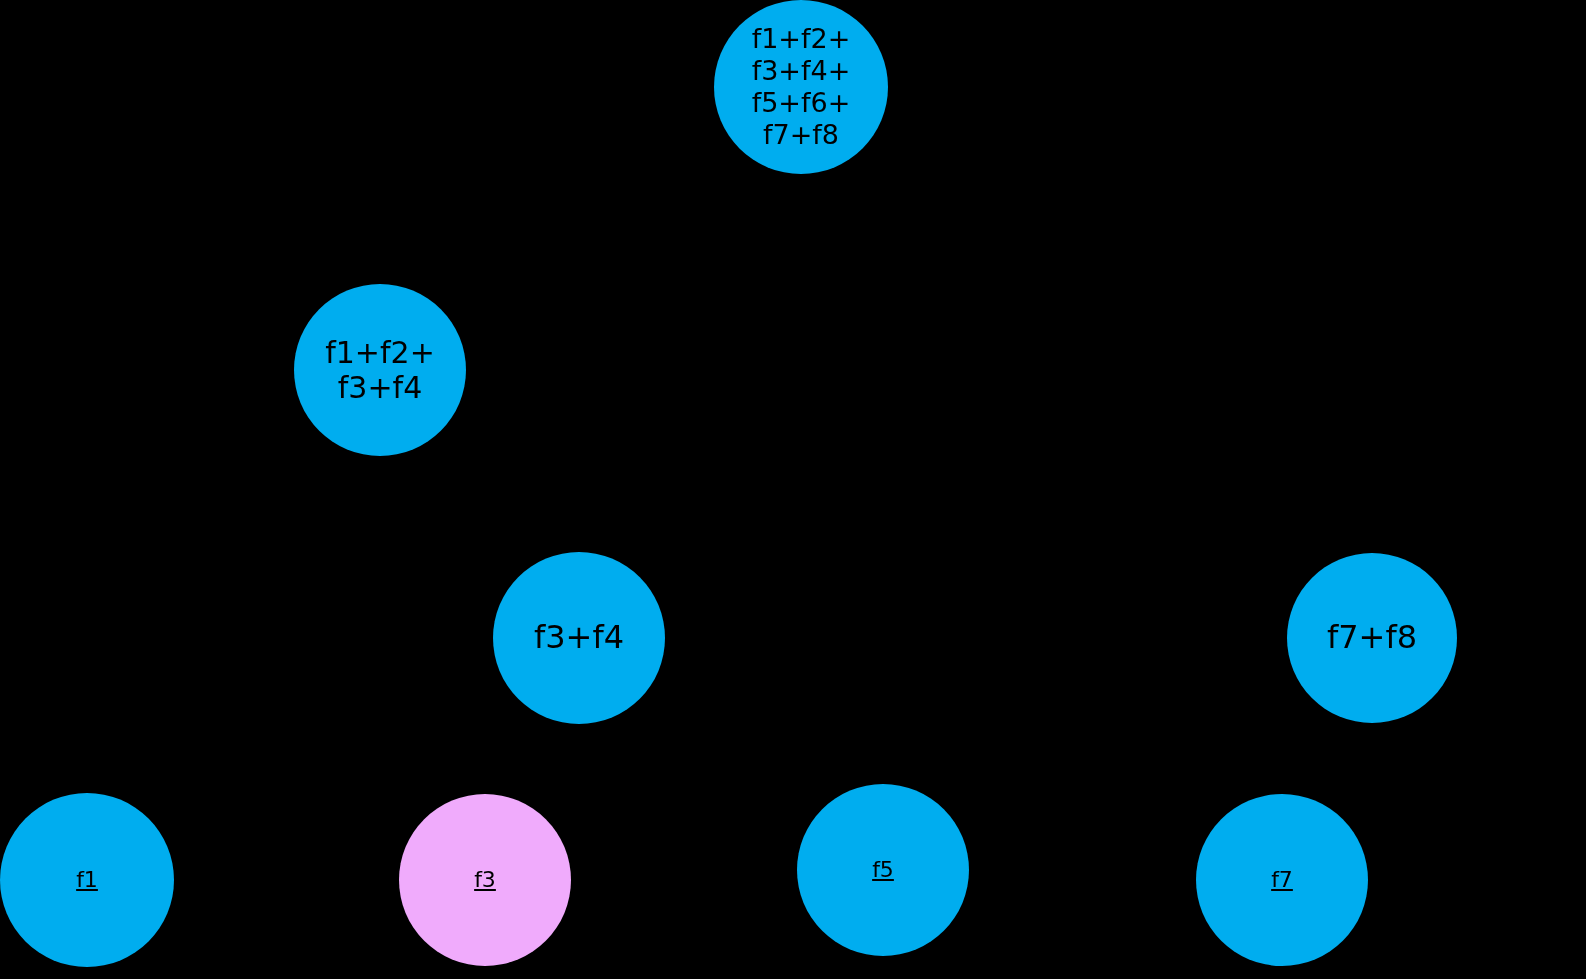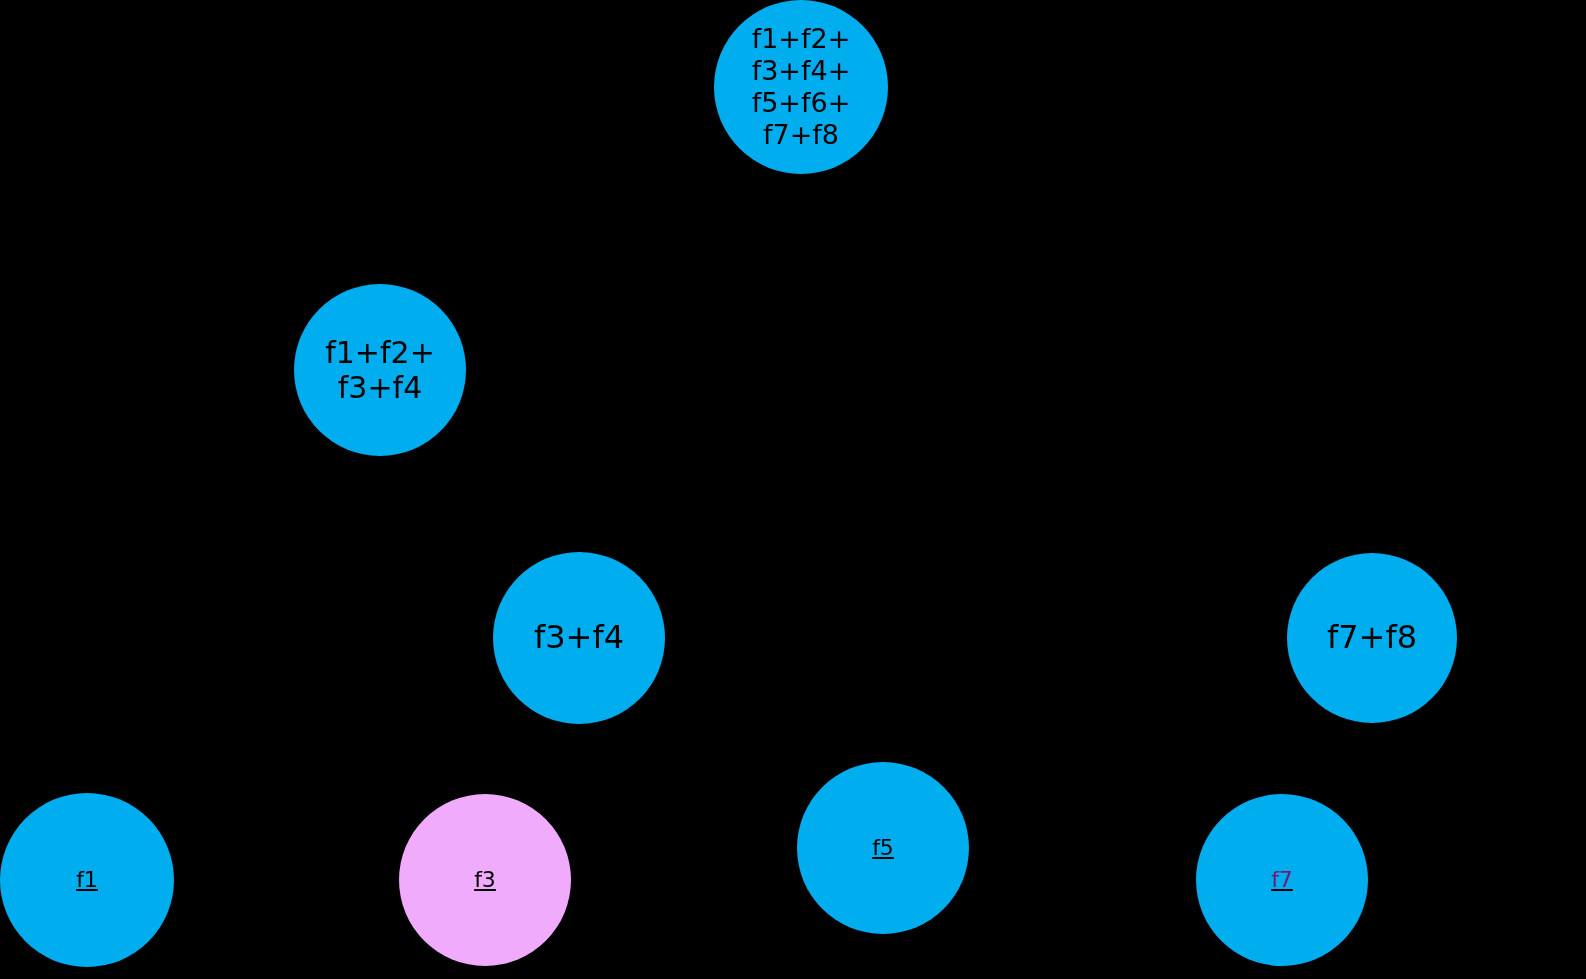--- a/index.html
+++ b/index.html
@@ -73,17 +73,17 @@
       <div class="tree-node n-root" style="left: 714px; top: 0px; width: 174px; height: 174px; background: rgb(0, 173, 239);"><span class="node-label" style="color: rgb(0, 0, 0);">f1+f2+
 f3+f4+
 f5+f6+
 f7+f8</span></div>
       <div class="tree-node n-mid" style="left: 294px; top: 284px; width: 172px; height: 172px; background: rgb(0, 173, 239);"><span class="node-label" style="color: rgb(0, 0, 0);">f1+f2+
 f3+f4</span></div>
       <div class="tree-node n-pair" style="left: 493px; top: 552px; width: 172px; height: 172px; background: rgb(0, 173, 239);"><span class="node-label" style="color: rgb(0, 0, 0);">f3+f4</span></div>
       <div class="tree-node n-pair" style="left: 1287px; top: 553px; width: 170px; height: 170px; background: rgb(0, 173, 239);"><span class="node-label" style="color: rgb(0, 0, 0);">f7+f8</span></div>
       <div class="tree-node n-leaf" style="left: 0px; top: 793px; width: 174px; height: 174px; background: rgb(0, 173, 239);"><span class="node-label" style="color: rgb(0, 0, 0);">f1</span></div>
       <div class="tree-node n-leaf" style="left: 399px; top: 794px; width: 172px; height: 172px; background: #f0abfc;"><span class="node-label" style="color: rgb(0, 0, 0);">f3</span></div>
-      <div class="tree-node n-leaf" style="left: 797px; top: 762px; width: 172px; height: 172px; background: rgb(0, 173, 239);"><span class="node-label" style="color: rgb(0, 0, 0);">f5</span></div>
-      <div class="tree-node n-leaf" style="left: 1196px; top: 794px; width: 172px; height: 172px; background: rgb(0, 173, 239);"><span class="node-label" style="color: #701a75;">f7</span></div>
+      <div class="tree-node n-leaf" style="left: 797px; top: 784px; width: 172px; height: 172px; background: rgb(0, 173, 239);"><span class="node-label" style="color: rgb(0, 0, 0);">f5</span></div>
+      <div class="tree-node n-leaf" style="left: 1196px; top: 794px; width: 172px; height: 172px; background: rgb(0, 173, 239);"><span class="node-label" style="color: #000000;">f7</span></div>
     </div>
 
 </div>
 
 </body></html>

